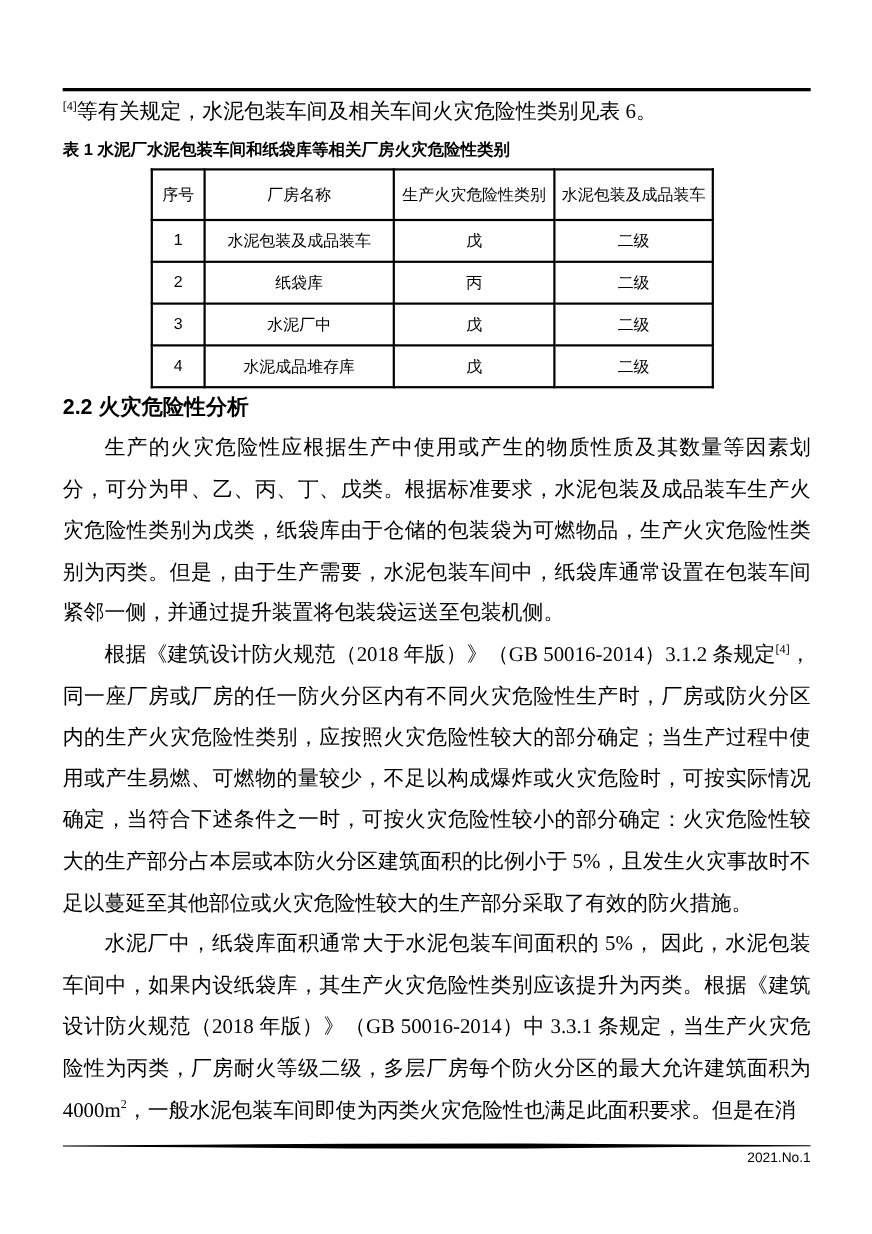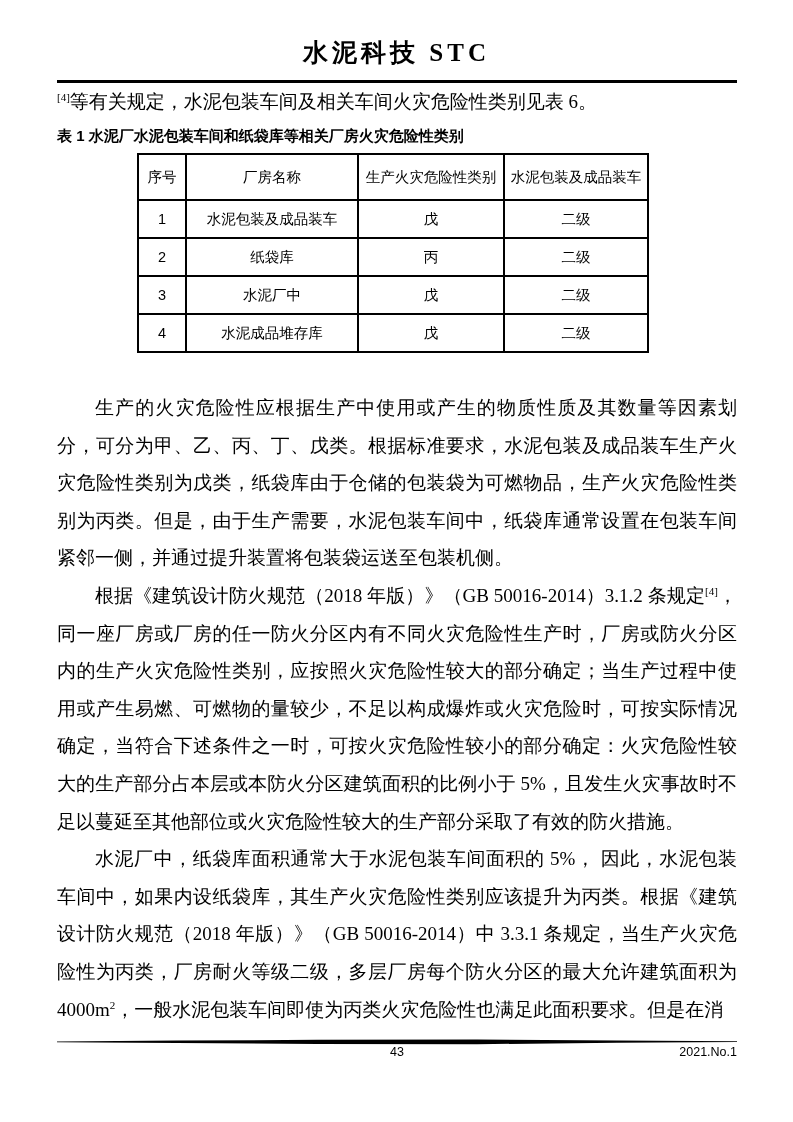--- a/index.html
+++ b/index.html
@@ -60,21 +60,20 @@
     font-family: "Liberation Sans", "DejaVu Sans", sans-serif; font-size: 12.5px;
   }
   .page-number { position: absolute; left: 0; width: 680px; text-align: center; }
   .issue { position: absolute; right: 0; top: 0; }
 </style>
 </head>
 <body>
 
 <div class="page">
 
-  <div class="journal-title">水泥科技 STC</div>
   <div class="header-rule"></div>
 
   <p class="intro"><sup>[4]</sup><span>等有关规定，水泥包装车间及相关车间火灾危险性类别见表 6。</span></p>
 
   <div class="table-caption">表 1 水泥厂水泥包装车间和纸袋库等相关厂房火灾危险性类别</div>
 
   <table class="fire">
     <colgroup>
       <col style="width:48px">
       <col style="width:172px">
@@ -110,29 +109,29 @@
         </tr>
         <tr>
           <td>4</td>
           <td>水泥成品堆存库</td>
           <td>戊</td>
           <td>二级</td>
         </tr>
       </tbody>
   </table>
 
+  <h2 class="section-heading">2.2 火灾危险性分析</h2>
 
   <div class="paragraphs">
       <p class="body-text"><span>生产的火灾危险性应根据生产中使用或产生的物质性质及其数量等因素划分，可分为甲、乙、丙、丁、戊类。根据标准要求，水泥包装及成品装车生产火灾危险性类别为戊类，纸袋库由于仓储的包装袋为可燃物品，生产火灾危险性类别为丙类。但是，由于生产需要，水泥包装车间中，纸袋库通常设置在包装车间紧邻一侧，并通过提升装置将包装袋运送至包装机侧。</span></p>
       <p class="body-text"><span>根据《建筑设计防火规范（2018 年版）》（GB 50016-2014）3.1.2 条规定</span><sup>[4]</sup><span>，同一座厂房或厂房的任一防火分区内有不同火灾危险性生产时，厂房或防火分区内的生产火灾危险性类别，应按照火灾危险性较大的部分确定；当生产过程中使用或产生易燃、可燃物的量较少，不足以构成爆炸或火灾危险时，可按实际情况确定，当符合下述条件之一时，可按火灾危险性较小的部分确定：火灾危险性较大的生产部分占本层或本防火分区建筑面积的比例小于 5%，且发生火灾事故时不足以蔓延至其他部位或火灾危险性较大的生产部分采取了有效的防火措施。</span></p>
       <p class="body-text"><span>水泥厂中，纸袋库面积通常大于水泥包装车间面积的 5%， 因此，水泥包装车间中，如果内设纸袋库，其生产火灾危险性类别应该提升为丙类。根据《建筑设计防火规范（2018 年版）》（GB 50016-2014）中 3.3.1 条规定，当生产火灾危险性为丙类，厂房耐火等级二级，多层厂房每个防火分区的最大允许建筑面积为4000m</span><sup>2</sup><span>，一般水泥包装车间即使为丙类火灾危险性也满足此面积要求。但是在消</span></p>
     </div>
 
   <svg class="footer-rule" width="680" height="6" viewBox="0 0 680 6">
     <path d="M0 2.4 L120 1.6 L260 0.8 L420 0.5 L560 1.4 L680 2.2 L680 3.0 L560 3.8 L420 5.2 L260 5.0 L120 4.0 L0 3.2 Z" fill="#000"></path>
   </svg>
 
   <div class="footer-row">
-    <div class="page-number">43</div>
     <div class="issue">2021.No.1</div>
   </div>
 
 </div>
 
 </body></html>

